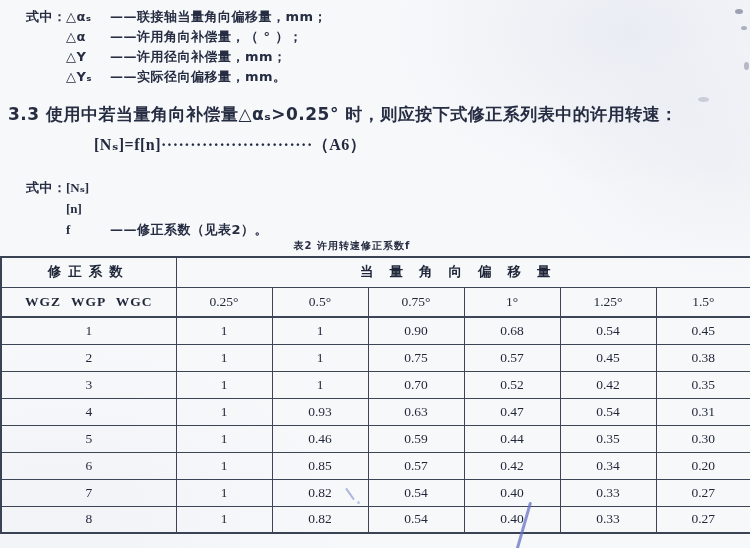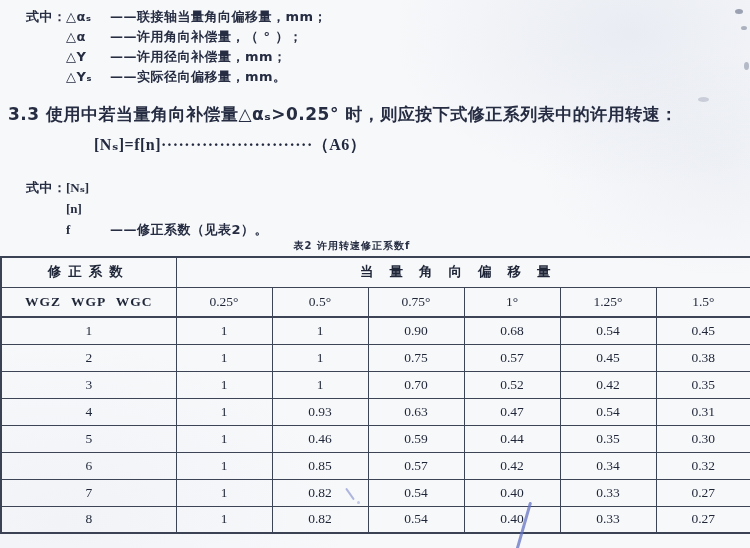--- a/index.html
+++ b/index.html
@@ -183,21 +183,21 @@
       <td>0.35</td>
       <td>0.30</td>
     </tr>
     <tr class="drow">
       <td>6</td>
       <td>1</td>
       <td>0.85</td>
       <td>0.57</td>
       <td>0.42</td>
       <td>0.34</td>
-      <td>0.32</td>
+      <td>0.20</td>
     </tr>
     <tr class="drow">
       <td>7</td>
       <td>1</td>
       <td>0.82</td>
       <td>0.54</td>
       <td>0.40</td>
       <td>0.33</td>
       <td>0.27</td>
     </tr>

